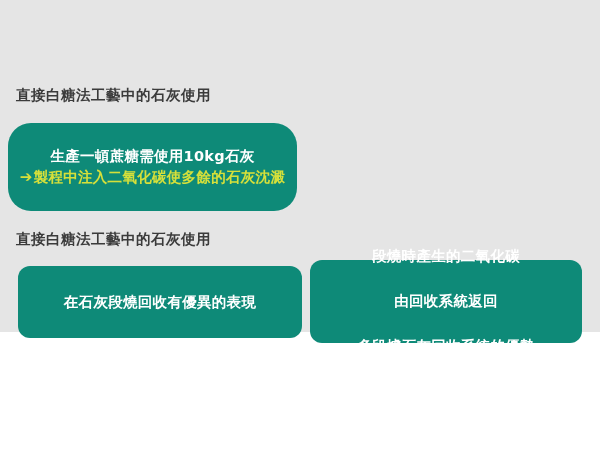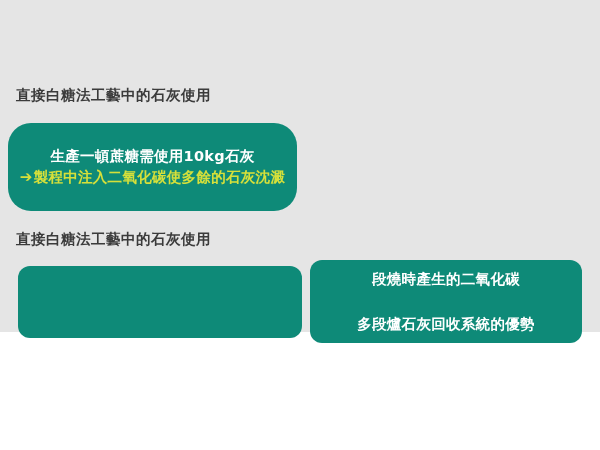--- a/index.html
+++ b/index.html
@@ -109,20 +109,22 @@
     <div class="card-line accent">
       <span class="arrow-icon">➔</span>
       <span>製程中注入二氧化碳使多餘的石灰沈澱</span>
     </div>
   </div>
 
 
   <div id="heading-advantages" class="section-heading">直接白糖法工藝中的石灰使用</div>
 
   <div id="card-multi-hearth-performance" class="card">
+    <div class="card-line">在石灰段燒回收有優異的表現</div>
   </div>
 
   <div id="card-co2-return" class="card">
     <div class="card-line">段燒時產生的二氧化碳</div>
+    <div class="card-line">由回收系統返回</div>
     <div class="card-line">多段爐石灰回收系統的優勢</div>
   </div>
 
 </div>
 
 </body></html>

